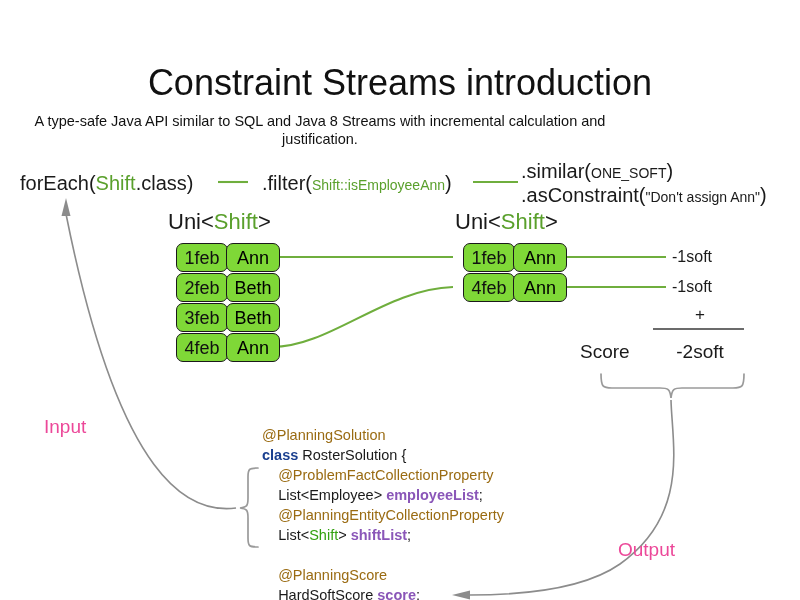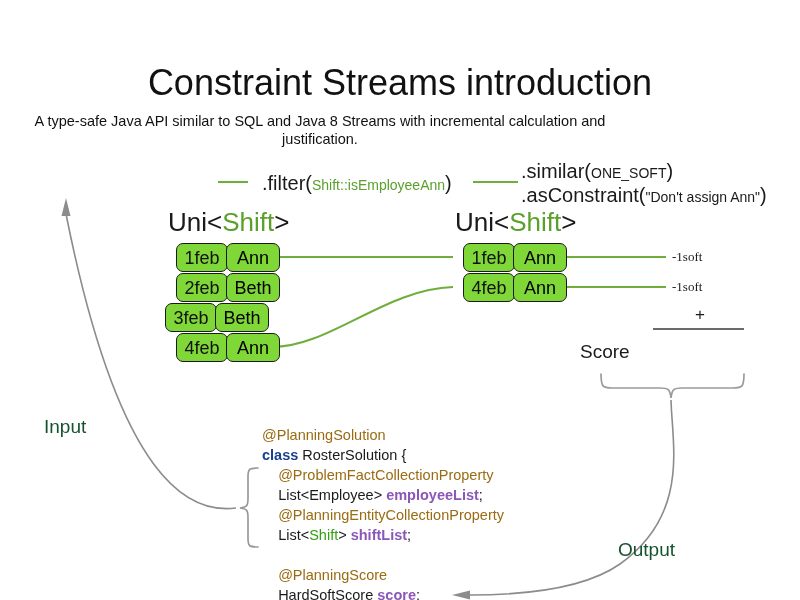--- a/index.html
+++ b/index.html
@@ -57,21 +57,21 @@
     font-size: 14px;
   }
   .green { color: #5aa02c; }
   .expr-foreach { left: 20px; top: 127px; }
   .expr-filter  { left: 262px; top: 127px; }
   .expr-pen     { left: 521px; top: 115px; }
   .expr-asc     { left: 521px; top: 139px; }
 
   
   .uni {
-    font-size: 26px;
+    font-size: 22px;
     line-height: 22px;
     color: #1a1a1a;
     white-space: nowrap;
   }
   .uni-left  { left: 168px; top: 167px; }
   .uni-right { left: 455px; top: 167px; }
 
   
   .card {
     display: flex;
@@ -99,33 +99,32 @@
   .cell-name {
     width: 54px;
     margin-left: -2px;
     border-radius: 7px;
     color: #000000;
   }
 
   
   #card-l0 { left: 168px; top: 199px; }
   #card-l1 { left: 168px; top: 229px; }
-  #card-l2 { left: 157px; top: 259px; }
+  #card-l2 { left: 168px; top: 259px; }
   #card-l3 { left: 168px; top: 289px; }
   
   #card-r0 { left: 455px; top: 199px; }
   #card-r1 { left: 455px; top: 229px; }
 
   
   .soft {
-    font-size: 13px;
+    font-size: 16px;
     line-height: 22px;
     color: #1a1a1a;
     white-space: nowrap;
-    font-family: Liberation Serif, serif;
   }
   #soft-0 { left: 672px; top: 202px; }
   #soft-1 { left: 672px; top: 232px; }
 
   
   #score-label {
     left: 580px; top: 297px;
     font-size: 19px; line-height: 22px;
     color: #1a1a1a;
   }
@@ -155,21 +154,21 @@
   #code .line { white-space: pre; }
   .ann  { color: #9a6b12; }
   .kw   { color: #1a3f8f; font-weight: bold; }
   .fld  { color: #8a56b8; font-weight: bold; }
   .grn  { color: #32a10f; }
 
   
   .io-label {
     font-size: 19px;
     line-height: 22px;
-    color: #14532d;
+    color: #ec4899;
   }
   #label-input  { left: 44px;  top: 372px; }
   #label-output { left: 618px; top: 495px; }
 </style>
 </head>
 <body>
 
 <div id="page">
 
   <svg id="svg-layer" viewBox="0 0 800 600" xmlns="http://www.w3.org/2000/svg">
@@ -199,20 +198,21 @@
     <path d="M236 464 C 190 470, 120 440, 66 170" fill="none" stroke="#8c8c8c" stroke-width="1.6"></path>
     <polygon points="66,154 61.5,172 70.5,172" fill="#8c8c8c"></polygon>
 
     <path d="M671 356 C 672 400, 690 470, 620 520 C 580 548, 510 551, 470 551" fill="none" stroke="#8c8c8c" stroke-width="1.6"></path>
     <polygon points="452,551 470,546.5 470,555.5" fill="#8c8c8c"></polygon>
   </svg>
 
   <div class="abs" id="title">Constraint Streams introduction</div>
   <div class="abs" id="subtitle">A type-safe Java API similar to SQL and Java 8 Streams with incremental calculation and justification.</div>
 
+  <div class="abs expr expr-foreach"><span>forEach(</span><span class="green">Shift</span><span>.class)</span></div>
 
   <div class="abs expr expr-filter"><span>.filter(</span><span class="green sm">Shift</span><span class="green sm">::isEmployeeAnn</span><span>)</span></div>
 
   <div class="abs expr expr-pen"><span>.similar(</span><span class="sm">ONE_SOFT</span><span>)</span></div>
 
   <div class="abs expr expr-asc"><span>.asConstraint(</span><span class="sm">"Don't assign Ann"</span><span>)</span></div>
 
   <div class="abs uni uni-left"><span>Uni&lt;</span><span class="green">Shift</span><span>&gt;</span></div>
 
   <div class="abs uni uni-right"><span>Uni&lt;</span><span class="green">Shift</span><span>&gt;</span></div>
@@ -241,19 +241,20 @@
   <div class="abs card" id="card-r1">
     <div class="cell cell-date">4feb</div>
     <div class="cell cell-name">Ann</div>
   </div>
 
   <div class="abs soft" id="soft-0">-1soft</div>
   <div class="abs soft" id="soft-1">-1soft</div>
 
   <div class="abs" id="score-plus">+</div>
   <div class="abs" id="score-label">Score</div>
+  <div class="abs" id="score-total">-2soft</div>
 
   <div class="abs" id="code"><div class="line"><span class="ann">@PlanningSolution</span></div><div class="line"><span class="kw">class</span><span> RosterSolution {</span></div><div class="line">    <span class="ann">@ProblemFactCollectionProperty</span></div><div class="line">    <span>List&lt;Employee&gt; </span><span class="fld">employeeList</span><span>;</span></div><div class="line">    <span class="ann">@PlanningEntityCollectionProperty</span></div><div class="line">    <span>List&lt;</span><span class="grn">Shift</span><span>&gt; </span><span class="fld">shiftList</span><span>;</span></div><div class="line"><span> </span></div><div class="line">    <span class="ann">@PlanningScore</span></div><div class="line">    <span>HardSoftScore </span><span class="fld">score</span><span>;</span></div><div class="line"><span>}</span></div></div>
 
   <div class="abs io-label" id="label-input">Input</div>
   <div class="abs io-label" id="label-output">Output</div>
 
 </div>
 
 </body></html>

